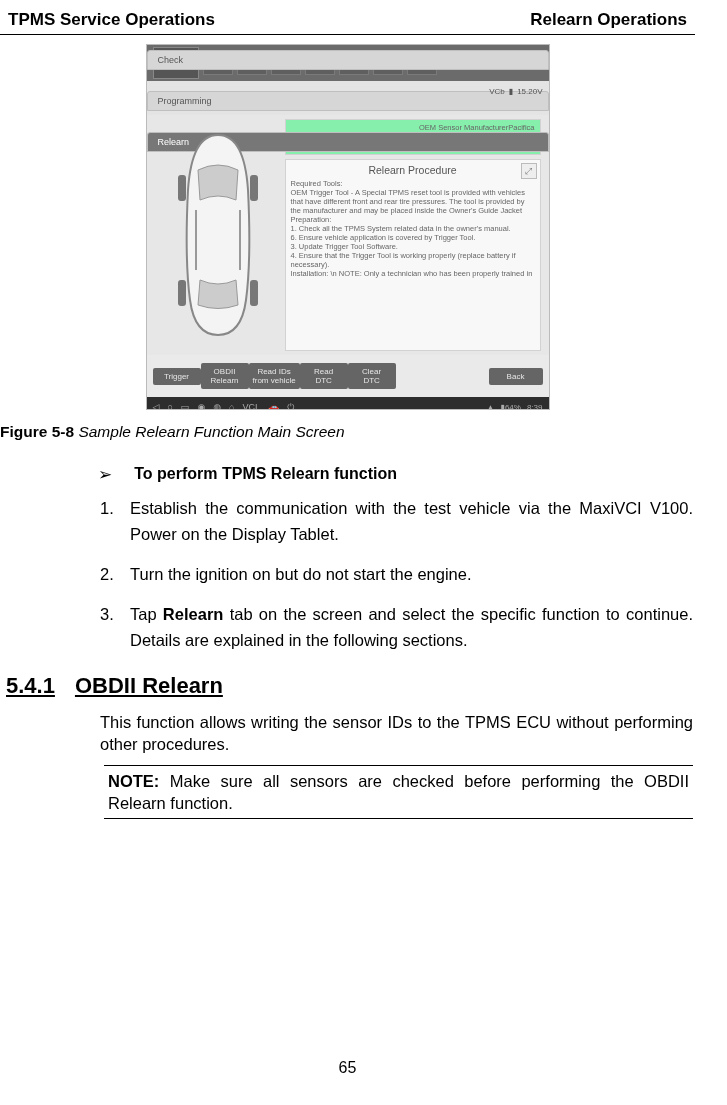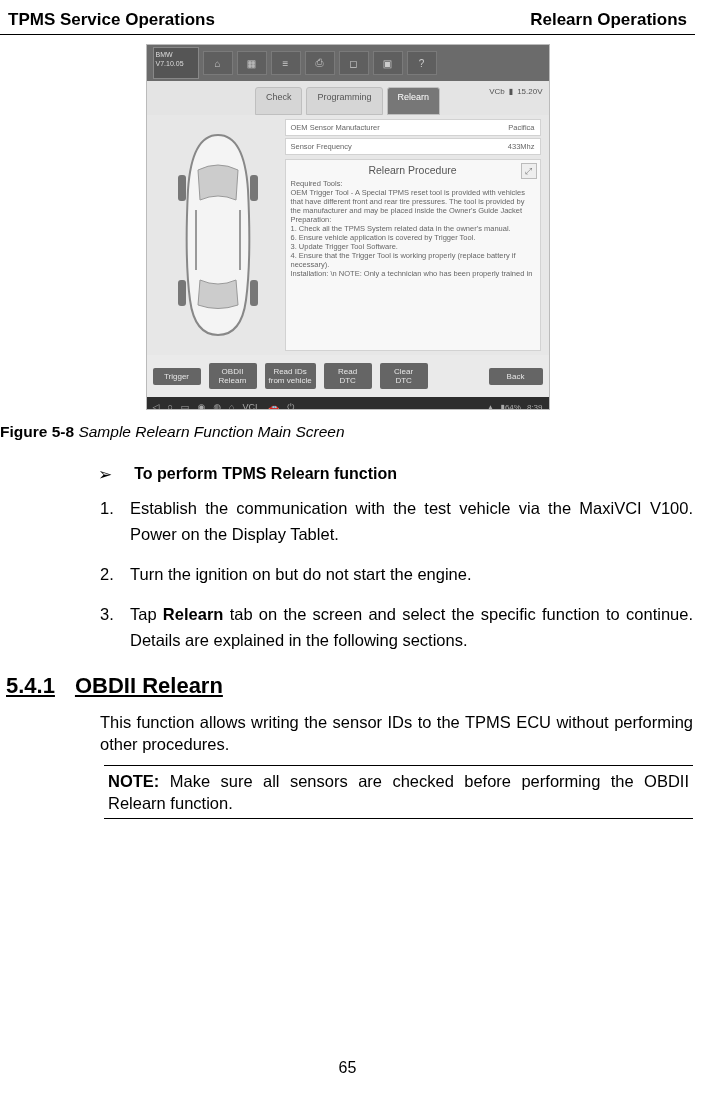--- a/index.html
+++ b/index.html
@@ -70,25 +70,26 @@
     }
     .fig-topicon {
       width: 28px; height: 22px; background:#5f5f5f; border:1px solid #7a7a7a;
       display:inline-flex; align-items:center; justify-content:center;
       font-size:10px; color:#ccc;
     }
     
     .fig-tabs {
       display:flex;
       justify-content:center;
-      gap:4px;
+      gap:21px;
       background:#e4e4e4;
       padding:6px 0 0 0;
       height:28px;
       position:relative;
+      flex-direction:column;
     }
     .fig-tab {
       font-size:9px;
       padding:4px 10px;
       background:#d6d6d6;
       border:1px solid #bfbfbf;
       color:#555;
       border-radius:3px 3px 0 0;
     }
     .fig-tab.active {
@@ -122,29 +123,28 @@
     .car-svg { width:100px; height:210px; }
 
     .fig-right {
       flex:1;
       padding:4px 2px;
       display:flex;
       flex-direction:column;
       gap:2px;
     }
     .info-row {
-      background:#ffffff;
+      background:#86efac;
       border:1px solid #d2d2d2;
       font-size:7.5px;
       color:#666;
       display:flex;
-      justify-content:space-between;
+      justify-content:flex-end;
       padding:3px 5px;
       line-height:9px;
-      gap:11px;
     }
     .info-row .r { text-align:right; max-width:55%; }
 
     .proc-box {
       background:#f8f8f8;
       border:1px solid #d2d2d2;
       margin-top:2px;
       flex:1;
       padding:4px 5px;
       font-size:7.5px;
@@ -165,21 +165,21 @@
       border:1px solid #bbb;
       background:#eee;
       font-size:9px;
       display:flex; align-items:center; justify-content:center;
       color:#777;
     }
 
     .fig-btnrow {
       display:flex;
       padding:4px 6px;
-      gap:8px;
+      gap:0;
       background:#eaeaea;
       height:34px;
       align-items:center;
     }
     .fig-btn {
       background:#656565;
       color:#e6e6e6;
       font-size:8px;
       text-align:center;
       padding:4px 4px;

